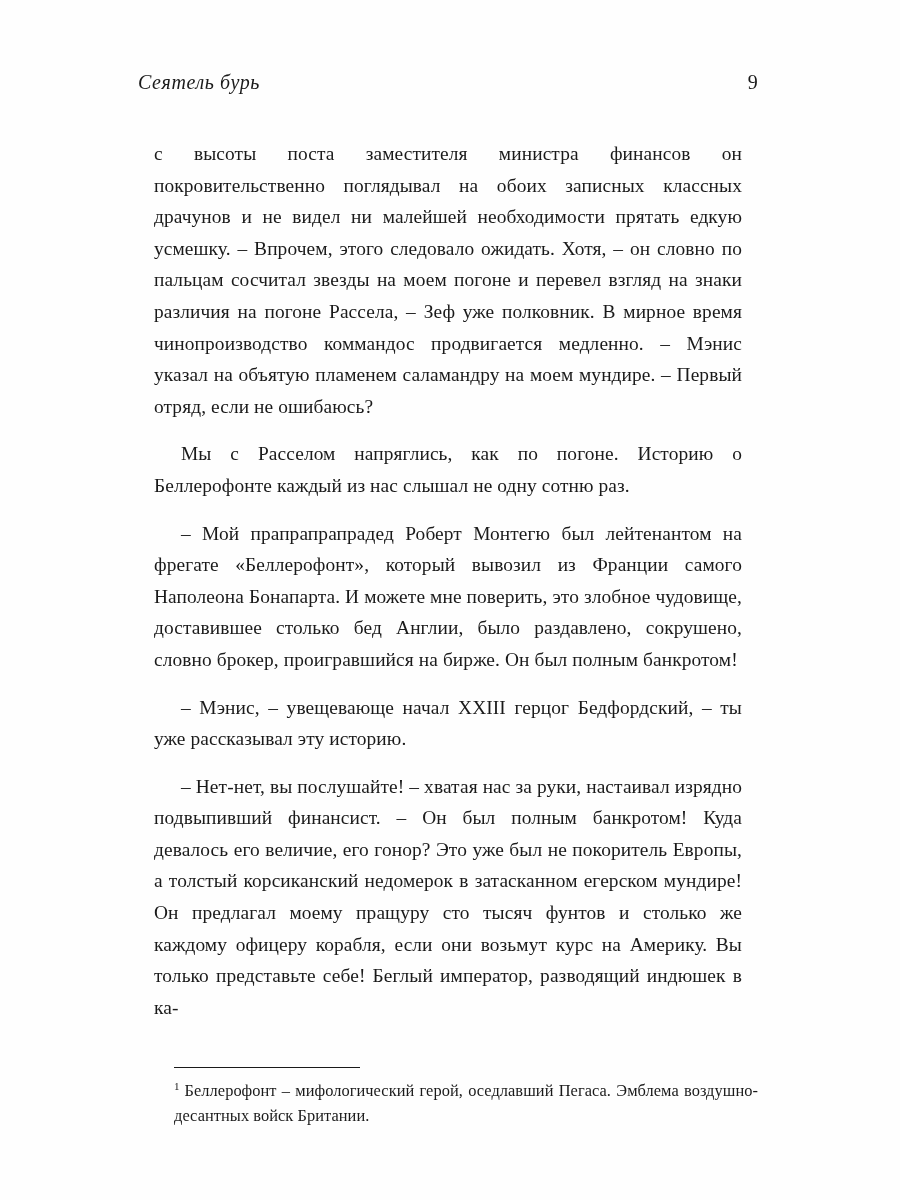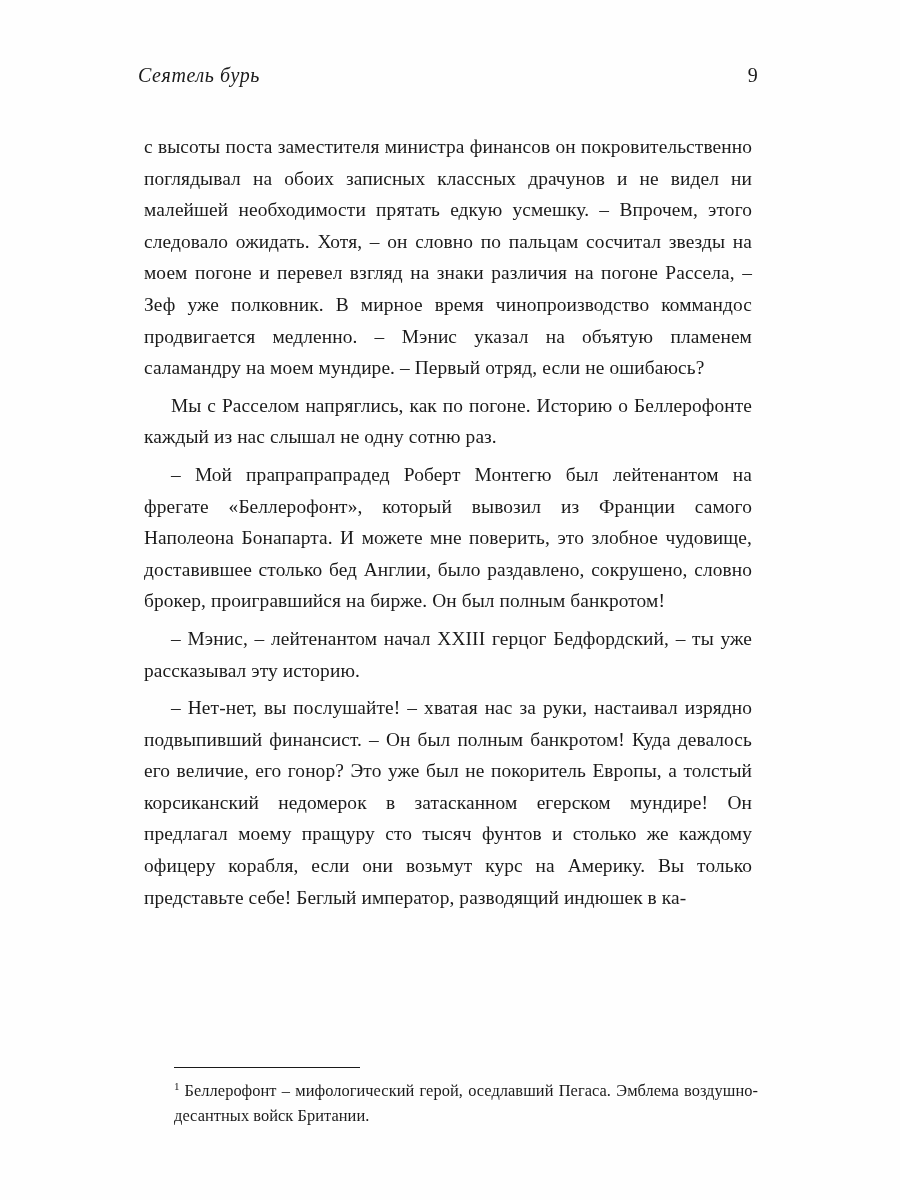--- a/index.html
+++ b/index.html
@@ -19,41 +19,41 @@
     width: 900px;
     height: 1200px;
     box-sizing: border-box;
     padding: 60px 142px 40px 138px;
     background: #fefefe;
   }
   .running-head {
     display: flex;
     align-items: baseline;
     justify-content: space-between;
-    margin: 4px 0 44px 0;
+    margin: 11px 0 44px 0;
     font-size: 19.5px;
     letter-spacing: 0.3px;
   }
   .running-head .title {
     font-style: italic;
     font-size: 20px;
     letter-spacing: 0.6px;
   }
   .running-head .folio {
     font-size: 20px;
   }
   .body-text {
     font-size: 19.4px;
     line-height: 31.6px;
     text-align: justify;
     text-justify: inter-word;
     letter-spacing: 0.1px;
   }
   .body-text p {
-    margin: 6px;
+    margin: 16px;
     text-indent: 0;
   }
   .body-text p.indent {
     text-indent: 27px;
   }
   sup.fn {
     font-size: 0.62em;
     vertical-align: super;
     line-height: 0;
   }
@@ -90,21 +90,21 @@
 
   <div class="running-head">
     <span class="title">Сеятель бурь</span>
     <span class="folio">9</span>
   </div>
 
   <div class="body-text">
     <p>с высоты поста заместителя министра финансов он покровительственно поглядывал на обоих записных классных драчунов и не видел ни малейшей необходимости прятать едкую усмешку. – Впрочем, этого следовало ожидать. Хотя, – он словно по пальцам сосчитал звезды на моем погоне и перевел взгляд на знаки различия на погоне Рассела, – Зеф уже полковник. В мирное время чинопроизводство коммандос продвигается медленно. – Мэнис указал на объятую пламенем саламандру на моем мундире. – Первый отряд, если не ошибаюсь?</p>
     <p class="indent">Мы с Расселом напряглись, как по погоне. Историю о Беллерофонте каждый из нас слышал не одну сотню раз.</p>
     <p class="indent">– Мой прапрапрапрадед Роберт Монтегю был лейтенантом на фрегате «Беллерофонт», который вывозил из Франции самого Наполеона Бонапарта. И можете мне поверить, это злобное чудовище, доставившее столько бед Англии, было раздавлено, сокрушено, словно брокер, проигравшийся на бирже. Он был полным банкротом!</p>
-    <p class="indent">– Мэнис, – лейтенантом начал XXIII герцог Бедфордский, – ты уже рассказывал эту историю.</p>
+    <p class="indent">– Мэнис, – увещевающе начал XXIII герцог Бедфордский, – ты уже рассказывал эту историю.</p>
     <p class="indent">– Нет-нет, вы послушайте! – хватая нас за руки, настаивал изрядно подвыпивший финансист. – Он был полным банкротом! Куда девалось его величие, его гонор? Это уже был не покоритель Европы, а толстый корсиканский недомерок в затасканном егерском мундире! Он предлагал моему пращуру сто тысяч фунтов и столько же каждому офицеру корабля, если они возьмут курс на Америку. Вы только представьте себе! Беглый император, разводящий индюшек в ка-</p>
   </div>
 
   <div class="footnote-area">
     <div class="footnote-rule"></div>
     <div class="footnote"><span class="marker">1</span><span>Беллерофонт – мифологический герой, оседлавший Пегаса. Эмблема воздушно-десантных войск Британии.</span></div>
   </div>
 
 </div>
 

